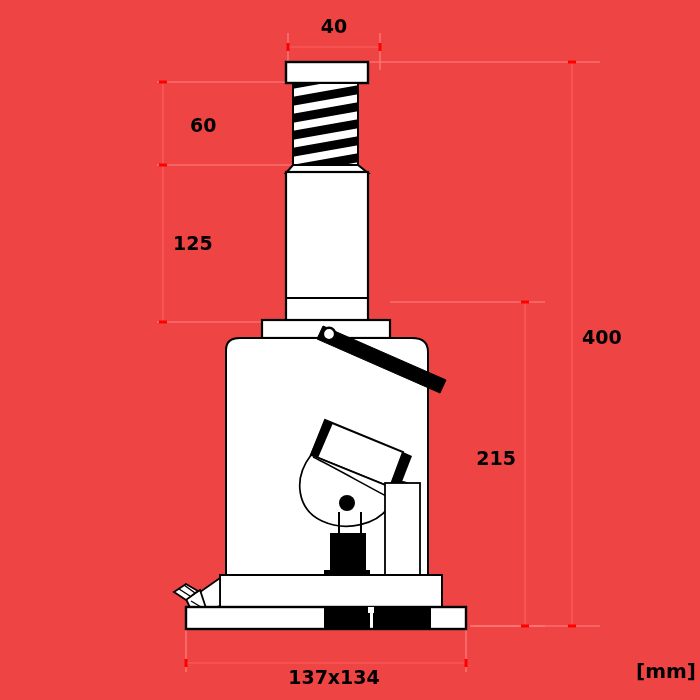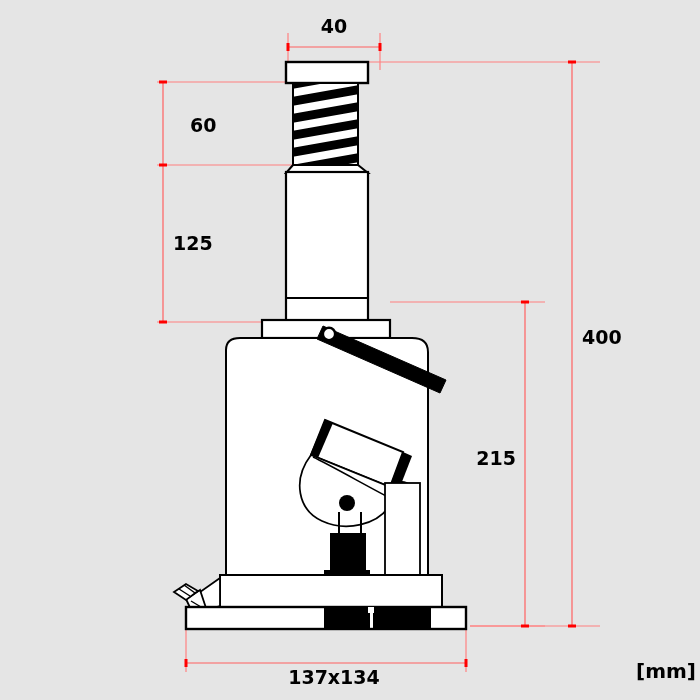--- a/index.html
+++ b/index.html
@@ -7,21 +7,21 @@
     padding: 0;
     background: #ffffff;
   }
   body {
     font-family: "DejaVu Sans", "Liberation Sans", sans-serif;
   }
   #drawing-root {
     position: relative;
     width: 700px;
     height: 700px;
-    background: #e5e5e5;
+    background: #ef4444;
     overflow: hidden;
   }
   #drawing-svg {
     position: absolute;
     top: 0;
     left: 0;
     width: 700px;
     height: 700px;
     display: block;
   }

